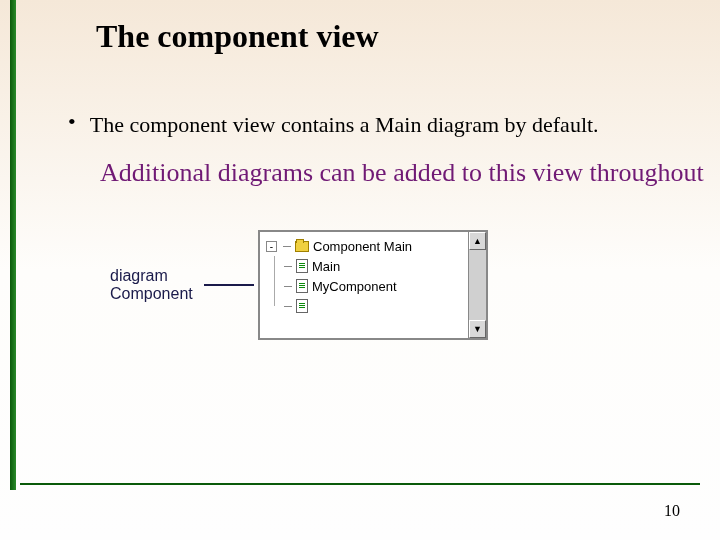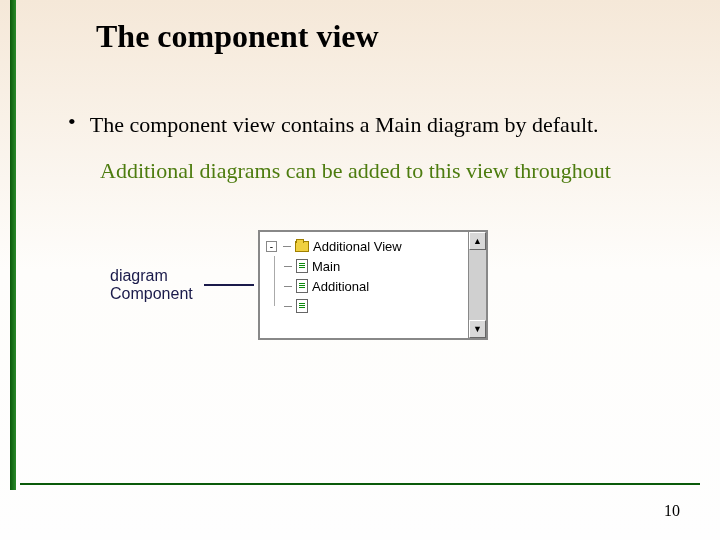--- a/index.html
+++ b/index.html
@@ -44,22 +44,22 @@
   .bullet-text {
     font-size: 22px;
     color: #000;
     line-height: 34px;
     text-align: right;
   }
   .sub-text {
     position: absolute;
     left: 100px;
     top: 158px;
-    font-size: 22px;
-    color: #4d7c0f;
+    font-size: 26px;
+    color: #701a75;
   }
   .figure {
     position: absolute;
     left: 110px;
     top: 225px;
     width: 430px;
     height: 120px;
     display: flex;
     align-items: center;
   }
@@ -226,32 +226,32 @@
     <div>diagram</div>
     <div>Component</div>
   </div>
   <div class="arrow-line"></div>
   <div class="tree-panel">
     <div class="tree-content">
       <div class="tree-row">
         <div class="exp-box">-</div>
         <div class="tree-line-stub"></div>
         <div class="folder-icon"></div>
-        <span>Additional View</span>
+        <span>Component Main</span>
       </div>
       <div class="child-indent">
         <div class="tree-row">
           <div class="tree-line-stub"></div>
           <div class="doc-icon"></div>
           <span>Main</span>
         </div>
         <div class="tree-row">
           <div class="tree-line-stub"></div>
           <div class="doc-icon"></div>
-          <span>Additional</span>
+          <span>MyComponent</span>
         </div>
         <div class="tree-row">
           <div class="tree-line-stub"></div>
           <div class="doc-icon"></div>
         </div>
       </div>
     </div>
     <div class="tree-scroll">
       <div class="scroll-btn">▲</div>
       <div class="scroll-btn">▼</div>

